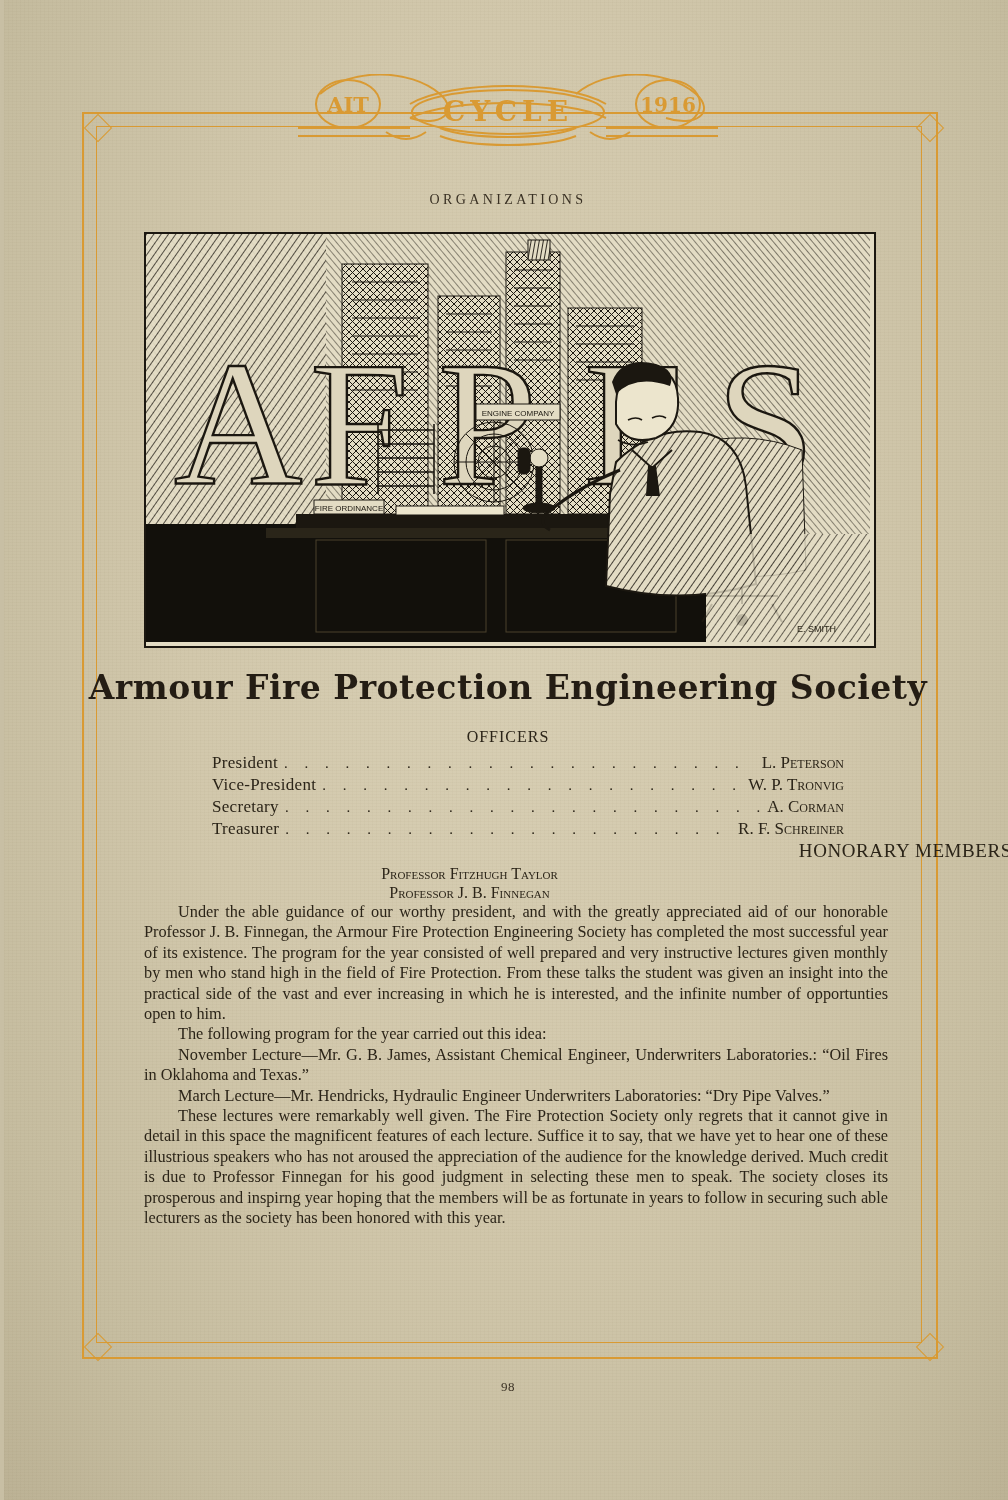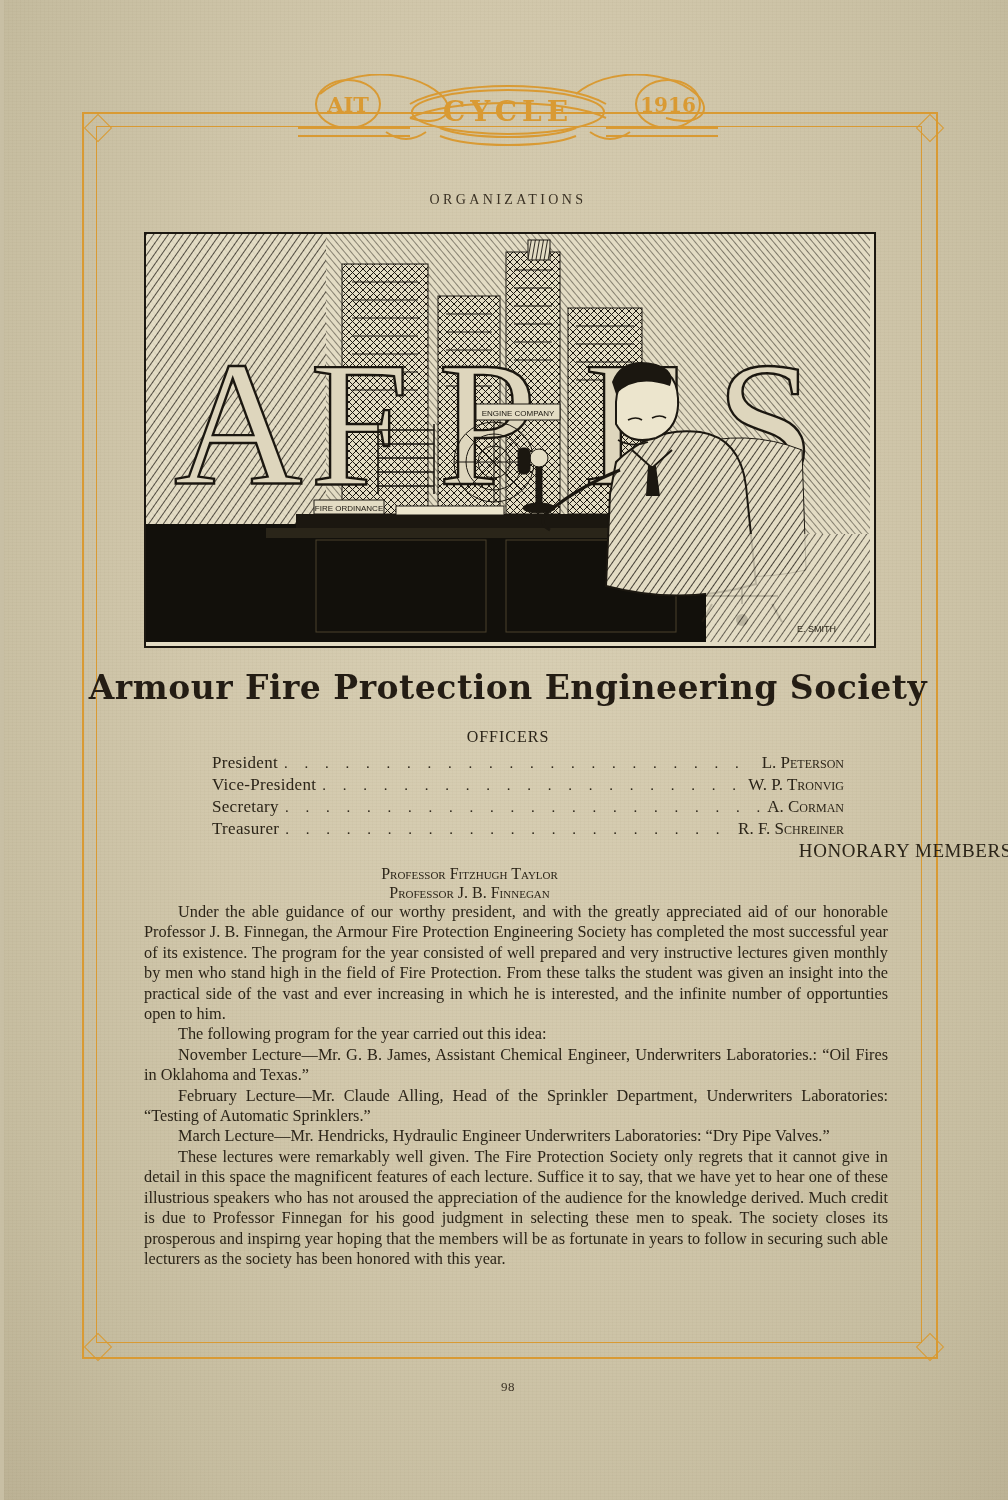--- a/index.html
+++ b/index.html
@@ -358,19 +358,18 @@
   <div class="honorary-head">HONORARY MEMBERS</div>
   <div class="honorary-list">
     <div class="sc">Professor Fitzhugh Taylor</div>
     <div class="sc">Professor J. B. Finnegan</div>
   </div>
 
   <div class="body-text">
     <p class="indent">Under the able guidance of our worthy president, and with the greatly appreciated aid of our honorable Professor J. B. Finnegan, the Armour Fire Protection Engineering Society has completed the most successful year of its existence. The program for the year consisted of well prepared and very instructive lectures given monthly by men who stand high in the field of Fire Protection. From these talks the student was given an insight into the practical side of the vast and ever increasing in which he is interested, and the infinite number of opportunties open to him.</p>
     <p class="indent">The following program for the year carried out this idea:</p>
     <p class="indent">November Lecture—Mr. G. B. James, Assistant Chemical Engineer, Underwriters Laboratories.: “Oil Fires in Oklahoma and Texas.”</p>
-    <p class="indent">February Lecture—Mr. Claude Alling, Head of the Sprinkler Department, Underwriters Laboratories: “Testing of Automatic Sprinklers.”</p>
     <p class="indent">March Lecture—Mr. Hendricks, Hydraulic Engineer Underwriters Laboratories: “Dry Pipe Valves.”</p>
     <p class="indent">These lectures were remarkably well given. The Fire Protection Society only regrets that it cannot give in detail in this space the magnificent features of each lecture. Suffice it to say, that we have yet to hear one of these illustrious speakers who has not aroused the appreciation of the audience for the knowledge derived. Much credit is due to Professor Finnegan for his good judgment in selecting these men to speak. The society closes its prosperous and inspirng year hoping that the members will be as fortunate in years to follow in securing such able lecturers as the society has been honored with this year.</p>
   </div>
 
   <div class="page-num">98</div>
 </div>
 
 </body></html>

